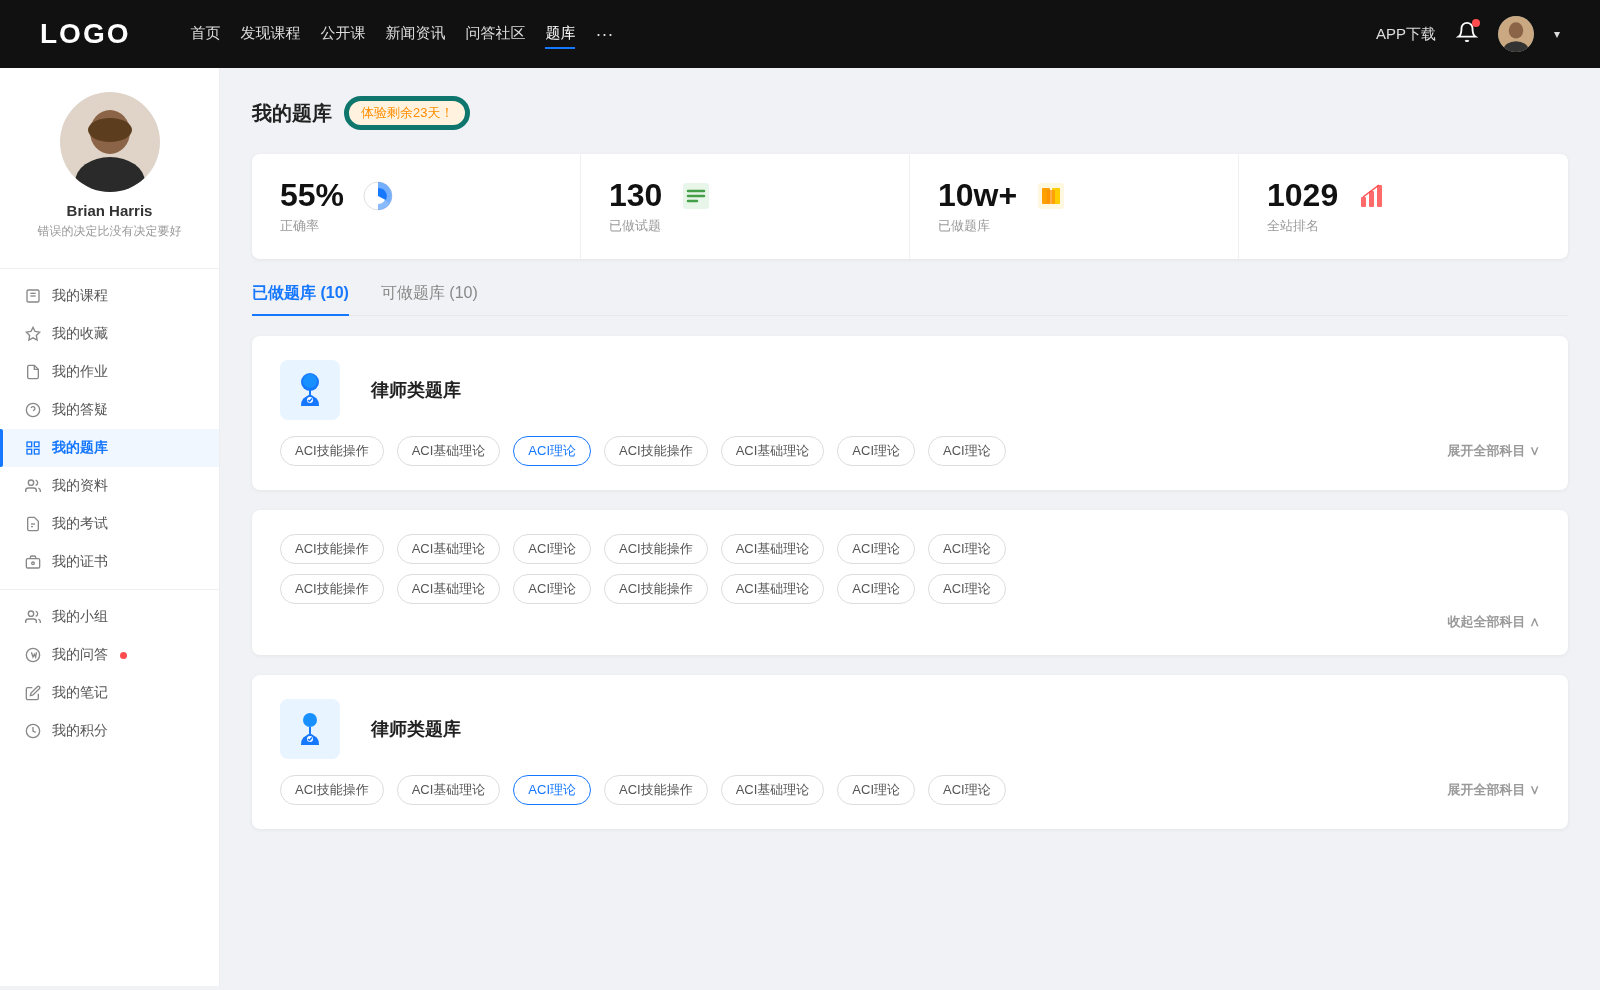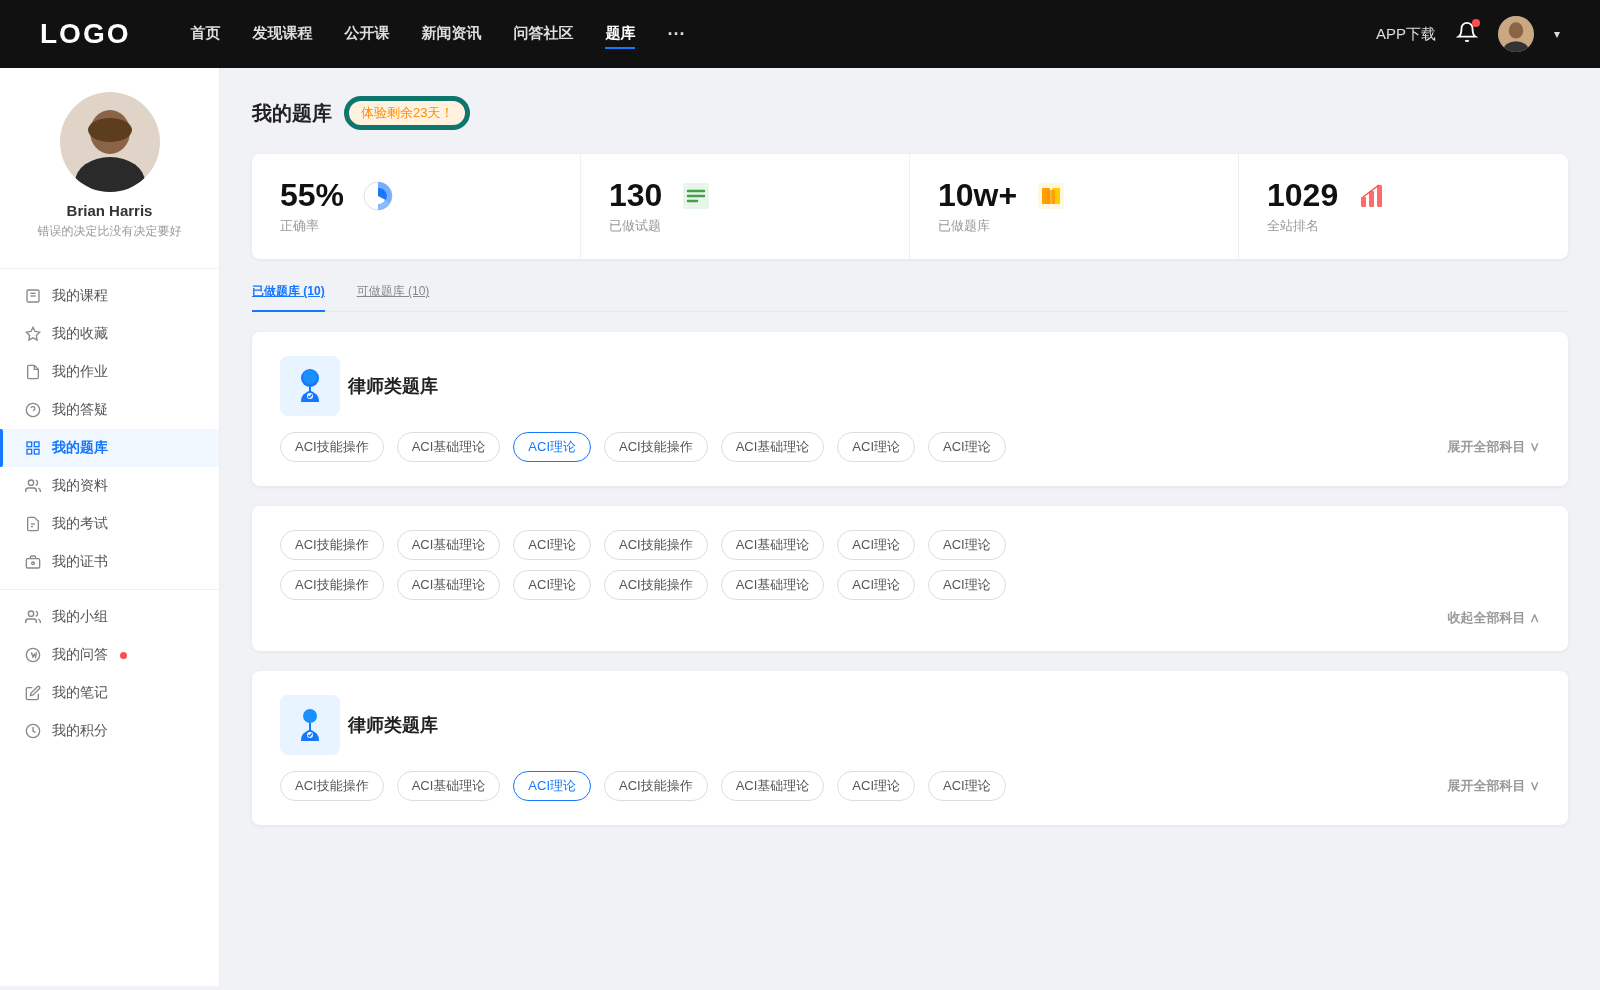--- a/index.html
+++ b/index.html
@@ -4,21 +4,21 @@
   <style>
     * { box-sizing: border-box; margin: 0; padding: 0; }
     body { font-family: -apple-system, BlinkMacSystemFont, 'PingFang SC', 'Microsoft YaHei', sans-serif; background: #f0f2f5; min-height: 990px; }
 
     
     .navbar {
       background: #111; height: 68px; display: flex; align-items: center; padding: 0 40px;
       position: sticky; top: 0; z-index: 100;
     }
     .nav-logo { color: #fff; font-size: 28px; font-weight: 900; letter-spacing: 2px; margin-right: 60px; }
-    .nav-links { display: flex; gap: 32px; flex: 1; font-weight: bold; }
+    .nav-links { display: flex; gap: 20px; flex: 1; }
     .nav-link { color: #ddd; font-size: 15px; cursor: pointer; padding: 4px 0; position: relative; }
     .nav-link.active { color: #fff; border-bottom: 2px solid #1677ff; }
     .nav-dots { color: #ddd; font-size: 18px; cursor: pointer; }
     .nav-right { display: flex; align-items: center; gap: 20px; margin-left: auto; }
     .nav-app-btn { color: #ddd; font-size: 15px; cursor: pointer; }
     .nav-bell { position: relative; cursor: pointer; }
     .nav-bell svg { color: #fff; }
     .bell-dot { position: absolute; top: -2px; right: -2px; width: 8px; height: 8px; background: #ff4d4f; border-radius: 50%; }
     .nav-avatar { width: 36px; height: 36px; border-radius: 50%; background: #888; overflow: hidden; cursor: pointer; }
     .nav-chevron { color: #ddd; cursor: pointer; font-size: 12px; }
@@ -68,31 +68,31 @@
     }
     .stat-item:last-child { border-right: none; }
     .stat-text { display: flex; flex-direction: column; }
     .stat-value { font-size: 32px; font-weight: 700; color: #111; line-height: 1.1; }
     .stat-label { font-size: 13px; color: #999; margin-top: 4px; }
     .stat-icon { width: 36px; height: 36px; display: flex; align-items: center; justify-content: center; }
 
     
     .tabs { display: flex; gap: 32px; margin-bottom: 20px; border-bottom: 1px solid #e8e8e8; }
     .tab-item {
-      font-size: 12px; color: #888; cursor: pointer; padding-bottom: 10px;
-      position: relative; border-bottom: 2px solid transparent; margin-bottom: -1px; text-decoration: underline;
+      font-size: 16px; color: #888; cursor: pointer; padding-bottom: 10px;
+      position: relative; border-bottom: 2px solid transparent; margin-bottom: -1px;
     }
     .tab-item.active { color: #1677ff; border-bottom: 2px solid #1677ff; font-weight: 600; }
 
     
     .bank-card {
       background: #fff; border-radius: 8px; margin-bottom: 20px;
       box-shadow: 0 1px 4px rgba(0,0,0,0.06); padding: 24px 28px;
     }
-    .bank-card-header { display: flex; align-items: center; gap: 8px; margin-bottom: 16px; }
+    .bank-card-header { display: flex; align-items: center; gap: 31px; margin-bottom: 16px; }
     .bank-icon { width: 60px; height: 60px; border-radius: 8px; background: #e8f4ff; display: flex; align-items: center; justify-content: center; }
     .bank-title { font-size: 18px; font-weight: 600; color: #222; }
     .tags-row { display: flex; flex-wrap: wrap; gap: 13px; align-items: center; }
     .tag {
       padding: 5px 14px; border-radius: 16px; font-size: 13px;
       border: 1px solid #ddd; color: #555; cursor: pointer; background: #fff;
     }
     .tag.active { border-color: #1677ff; color: #1677ff; background: #fff; }
     .expand-btn { margin-left: auto; font-size: 13px; color: #999; cursor: pointer; white-space: nowrap; font-weight: bold; }
 

